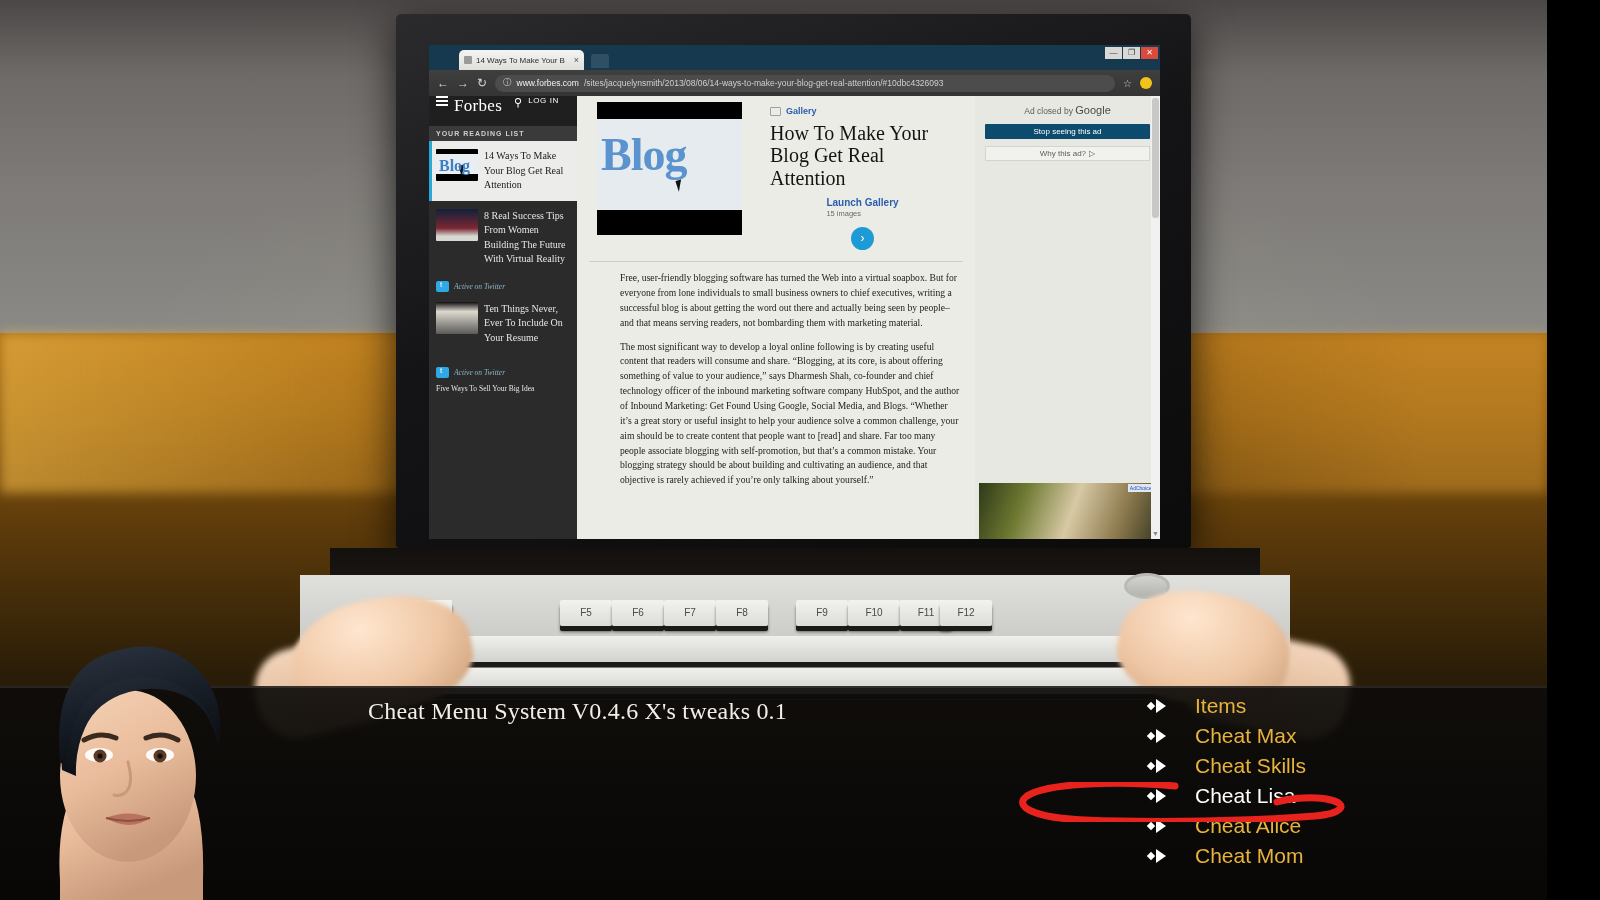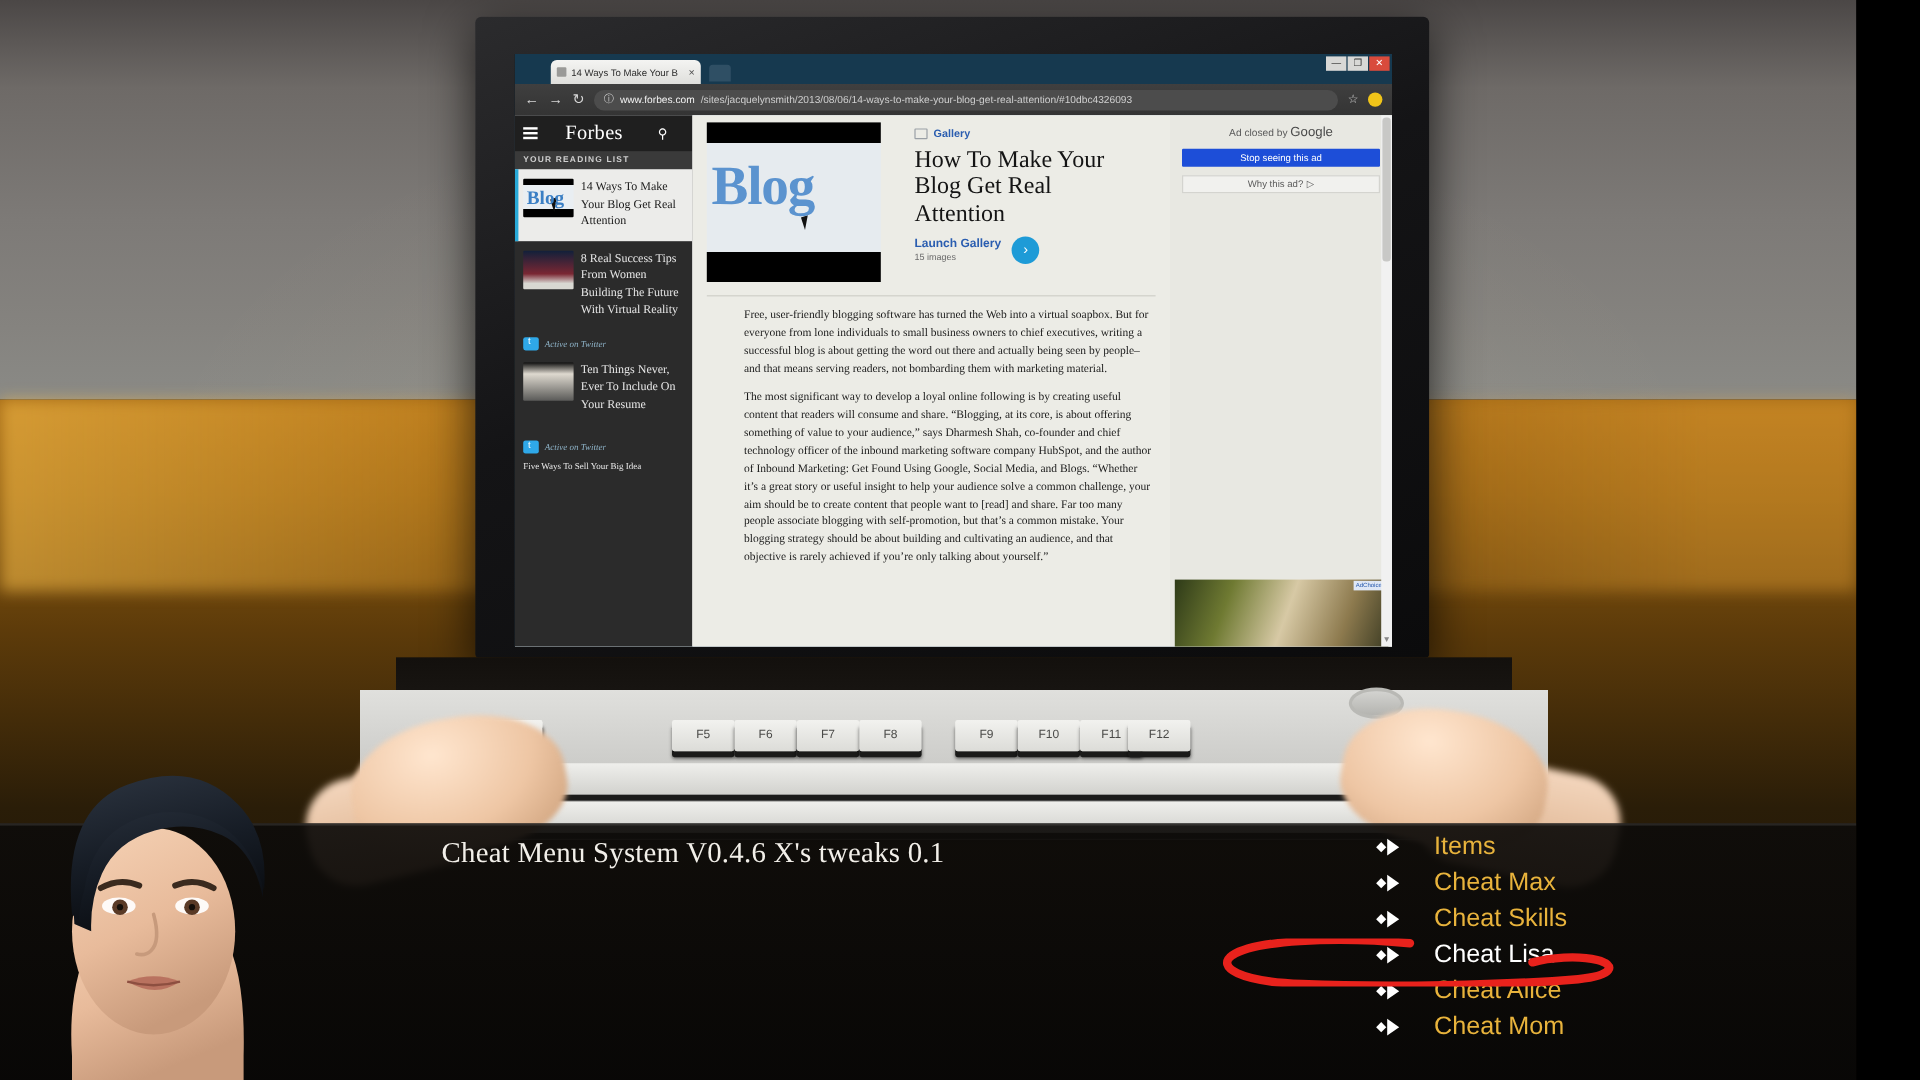--- a/index.html
+++ b/index.html
@@ -123,21 +123,21 @@
     position:absolute; left:0; top:51px; right:0; bottom:0;
     background:#fff; display:flex; overflow:hidden;
   }
 
   
   .fsidebar{
     width:148px; flex:0 0 148px; background:#2b2b2b; color:#ddd;
     position:relative; overflow:hidden;
   }
   .fhead{
-    height:30px; background:#1f1f1f; display:flex; align-items:center; gap:23px; padding:0 7px;
+    height:30px; background:#1f1f1f; display:flex; align-items:flex-start; gap:6px; padding:0 7px;
   }
   .burger{ display:flex; flex-direction:column; gap:2px; }
   .burger i{ display:block; width:12px; height:2px; background:#fff;}
   .flogo{ font-family:"Liberation Serif", serif; font-size:17px; color:#fff; letter-spacing:.3px; }
   .fsearch{ margin-left:6px; color:#fff; font-size:11px;}
   .flogin{ color:#fff; font-size:8px; letter-spacing:.6px;}
   .readlabel{
     background:#3a3a3a; color:#cfcfcf; font-size:7px; letter-spacing:1px;
     padding:4px 7px; font-weight:bold;
   }
@@ -164,21 +164,21 @@
   .twicon{ width:13px; height:11px; background:#2fa8e8; border-radius:2px; position:relative;}
   .twicon:after{ content:"t"; position:absolute; left:4px; top:-1px; color:#fff; font-size:8px;}
   .twlabel{ font-family:"Liberation Serif", serif; font-style:italic; font-size:7.5px; color:#8fb4c9;}
   .plaintitle{ font-family:"Liberation Serif", serif; font-size:7.5px; color:#e6e6e6; padding:4px 7px;}
 
   
   .article{
     flex:1; background:#ecece6; position:relative; overflow:hidden;
     padding:6px 12px 0 12px;
   }
-  .gallery{ display:flex; gap:28px; }
+  .gallery{ display:flex; gap:28px;justify-content:center; }
   .gimg{
     width:145px; height:133px; flex:0 0 145px; position:relative;
     background:linear-gradient(180deg,#000 0 13%, #e6ebef 13% 81%, #000 81% 100%);
   }
   .gimg:after{
     content:"Blog"; position:absolute; left:4px; top:26px;
     font-family:"Liberation Serif", serif; font-size:46px; color:#5b93cf;
     font-weight:bold; letter-spacing:-1px;
   }
   .gcursor{
@@ -186,41 +186,41 @@
     border-left:6px solid #111; border-bottom:11px solid transparent;
     transform:rotate(-18deg);
   }
   .gmeta{ padding-top:4px; }
   .gtag{ display:flex; align-items:center; gap:5px; color:#2a5db0; font-size:9px; font-weight:bold;}
   .gtagicon{ width:11px; height:9px; border:1.5px solid #9aa0a6; border-radius:1px;}
   .gtitle{
     font-family:"Liberation Serif", serif; font-size:20px; line-height:1.12;
     color:#141414; margin-top:6px; max-width:185px;
   }
-  .glaunch{ display:flex; align-items:center; gap:9px; margin-top:8px;}
+  .glaunch{ display:flex; align-items:center; gap:9px; margin-top:8px;flex-direction:column;}
   .glaunchtxt{ font-size:10px; color:#2a5db0; font-weight:bold;}
   .gcount{ font-size:7.5px; color:#6a6a6a; margin-top:1px;}
   .garrow{
     width:23px; height:23px; border-radius:50%; background:#1e9bd7; color:#fff;
     font-size:12px; text-align:center; line-height:23px;
   }
   .hr{ height:1px; background:#cfcfc9; margin:11px 0 9px;}
   .para{
     font-family:"Liberation Serif", serif; font-size:9.6px; line-height:1.55;
     color:#1b1b1b; max-width:340px; margin-bottom:9px; text-align:left;margin-left:31px;
   }
 
   
   .adcol{
     width:185px; flex:0 0 185px; background:#e8e8e2; position:relative; padding:8px 10px;
   }
   .adclosed{ font-size:8.5px; color:#5b5b5b; text-align:center; }
   .adclosed .g{ font-size:11px; color:#4a4a4a;}
   .adbtn{
-    margin-top:8px; height:15px; background:#1d4ed8; color:#fff; font-size:8px;
+    margin-top:8px; height:15px; background:#0c4a6e; color:#fff; font-size:8px;
     display:flex; align-items:center; justify-content:center; border-radius:1px;text-align:right;
   }
   .adbtn2{
     margin-top:7px; height:15px; background:#f1f1ee; border:1px solid #d4d4cf;
     color:#5b5b5b; font-size:8px; display:flex; align-items:center; justify-content:center; gap:3px;
   }
   .adimage{
     position:absolute; left:4px; bottom:-2px; width:178px; height:58px;
     background:linear-gradient(110deg,#2e3a18,#6f7a32 25%,#d7c9a5 52%,#8d7a4e 78%,#3a3a22);
     overflow:hidden;

